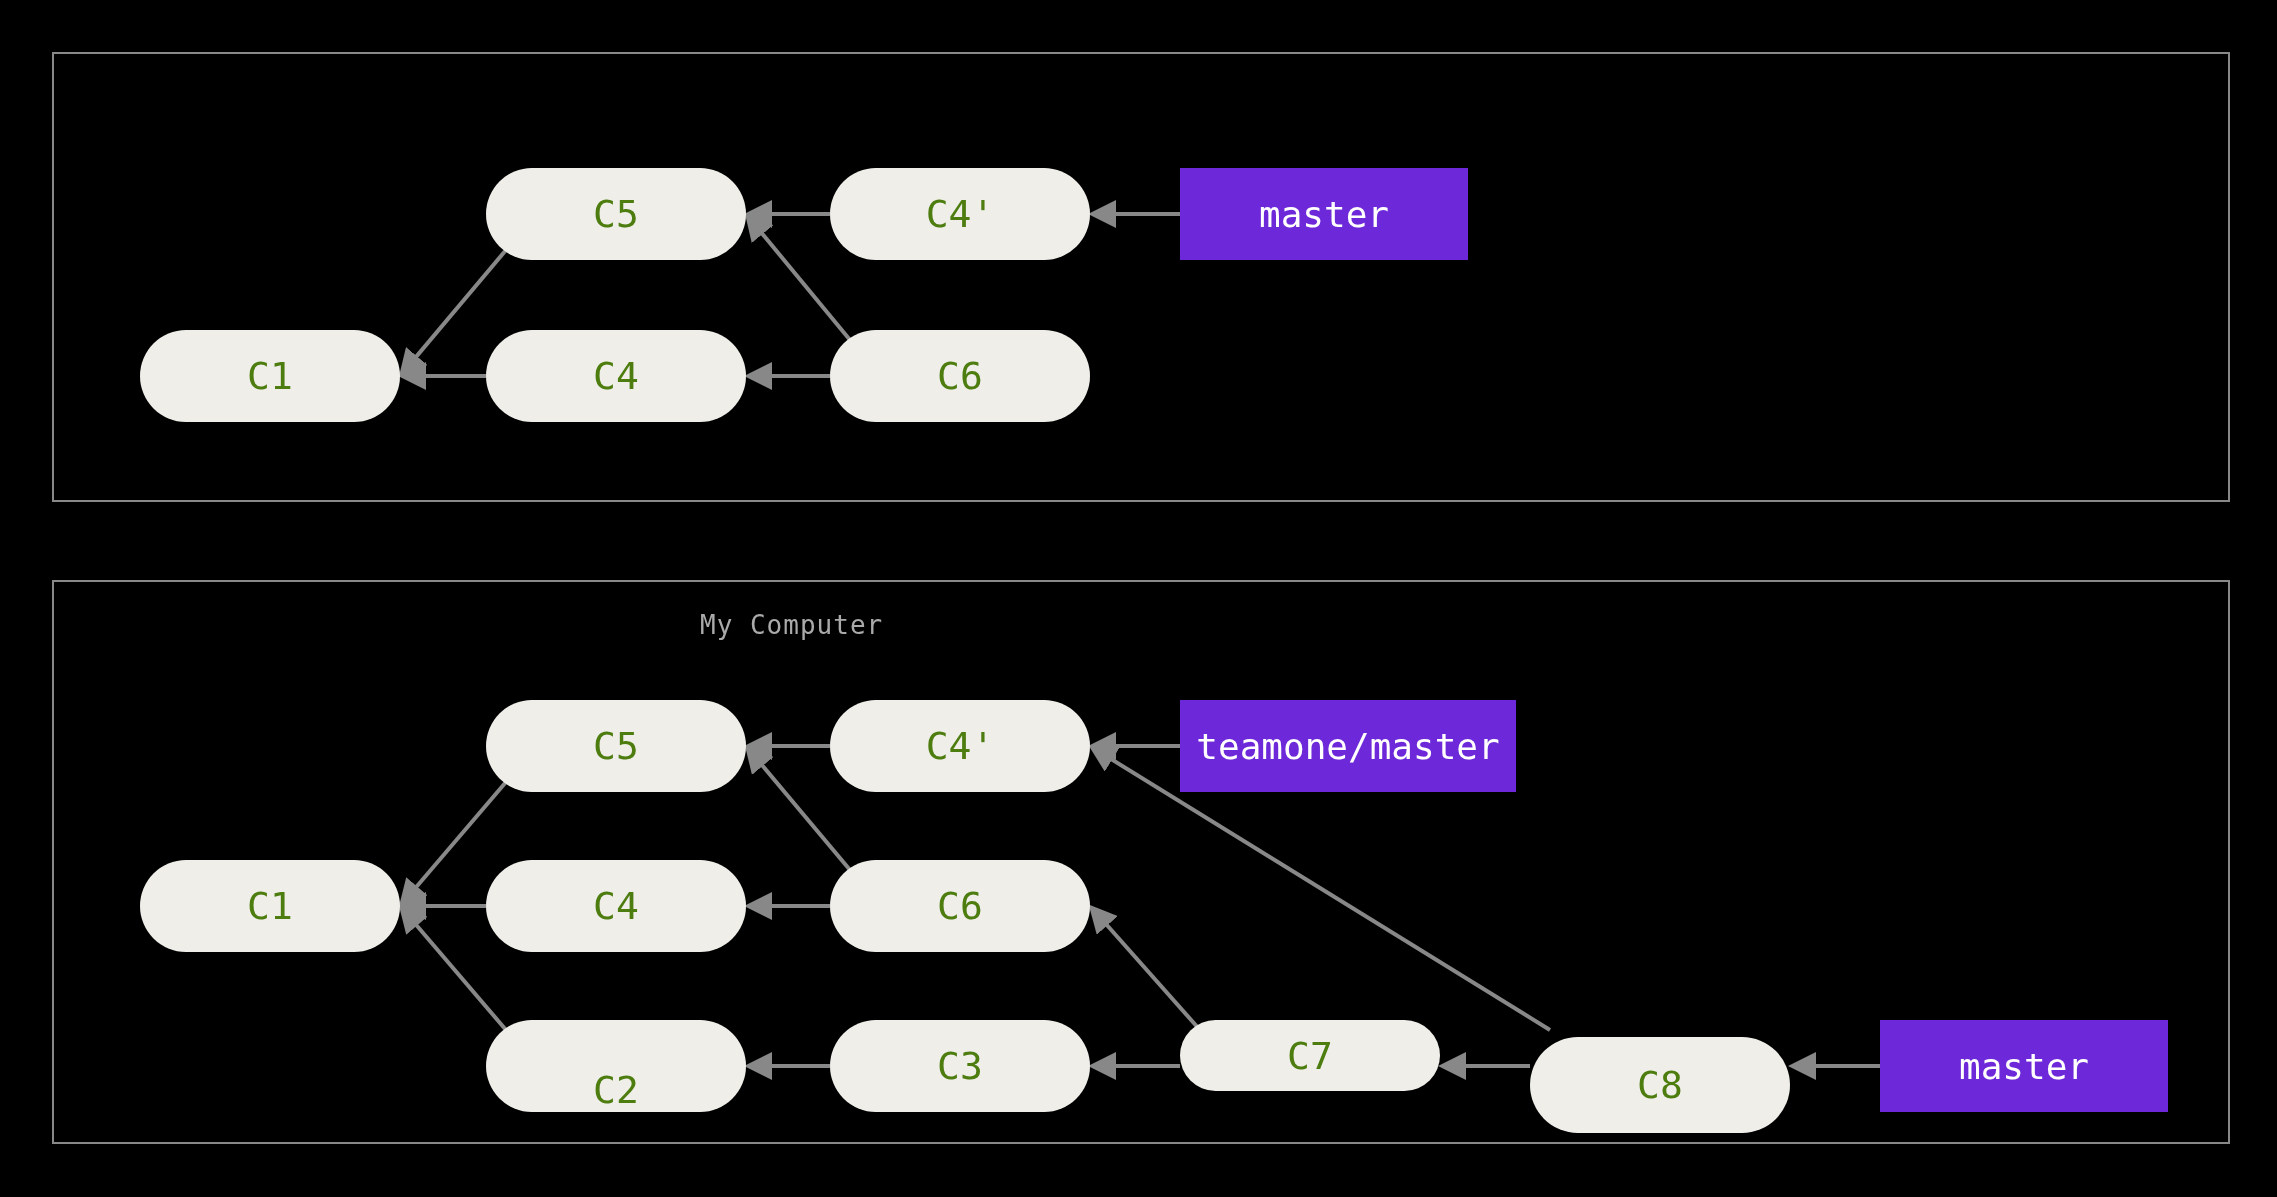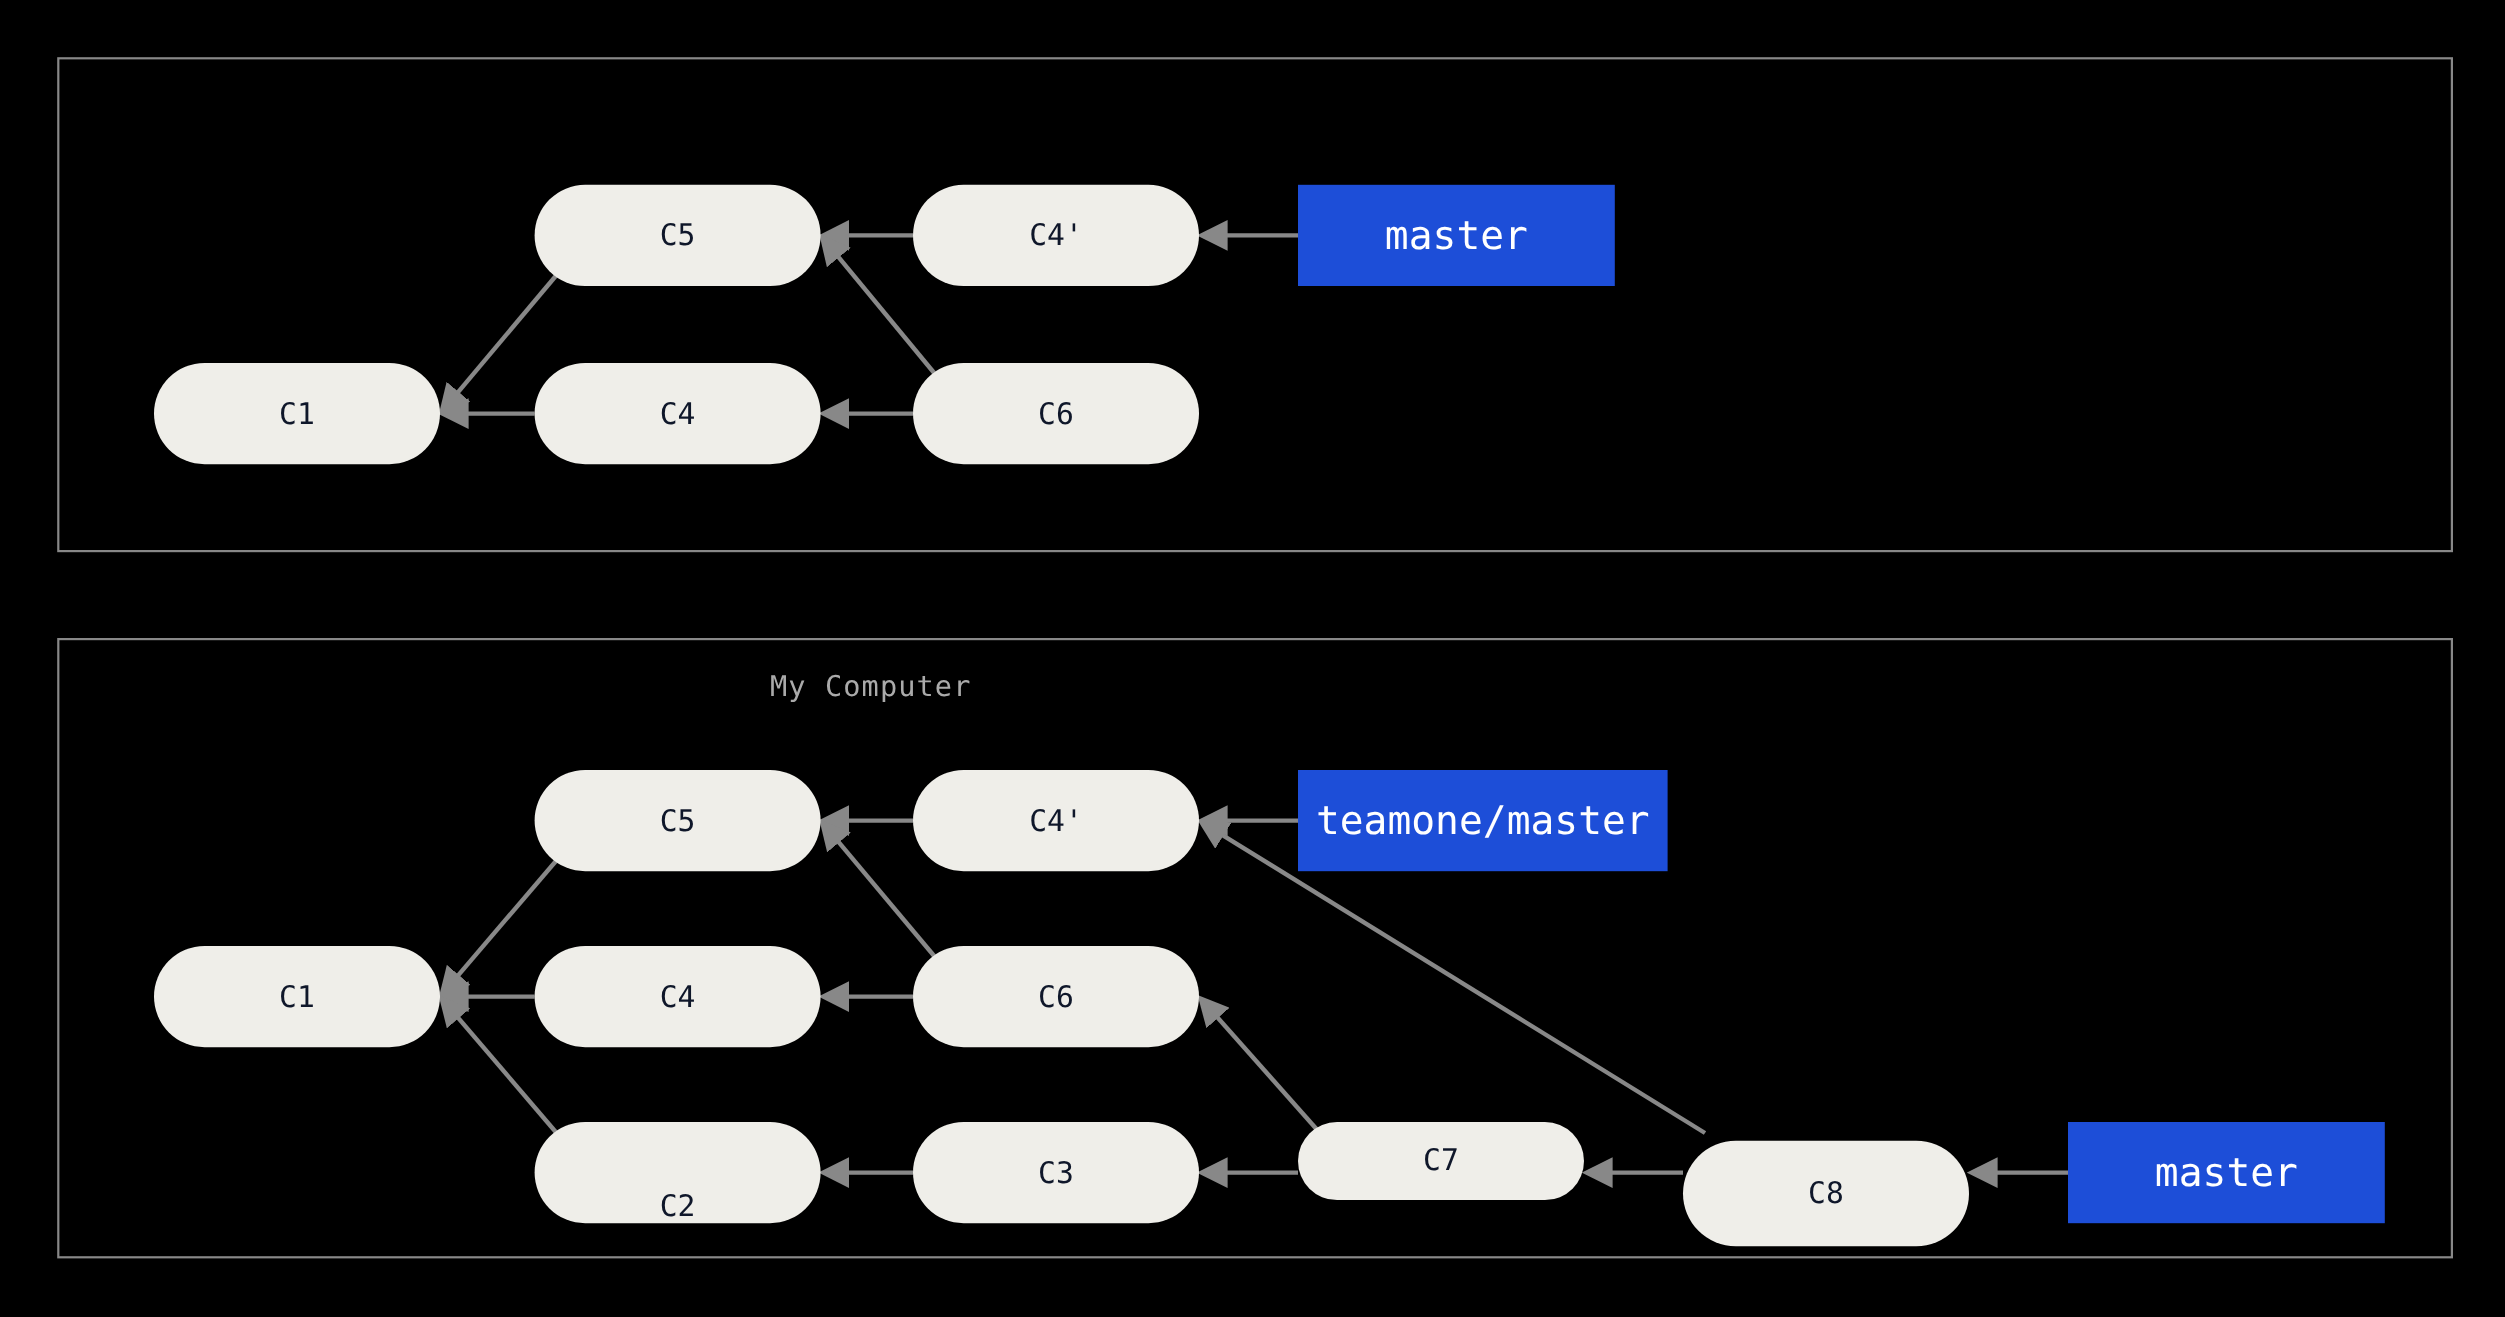--- a/index.html
+++ b/index.html
@@ -22,32 +22,32 @@
   .panel-title {
     position: absolute;
     color: #aaa;
     font-size: 26px;
     letter-spacing: 1px;
     white-space: nowrap;
   }
   .commit {
     position: absolute;
     background: #efeee9;
-    color: #0f172a;
+    color: #4d7c0f;
     border-radius: 48px;
     display: flex;
     align-items: center;
     justify-content: center;
-    font-size: 27px;
+    font-size: 38px;
     font-weight: 400;
     box-sizing: border-box;
   }
   .branch {
     position: absolute;
-    background: #1d4ed8;
+    background: #6d28d9;
     color: #fff;
     display: flex;
     align-items: center;
     justify-content: center;
     font-size: 36px;
     box-sizing: border-box;
   }
   svg.arrows {
     position: absolute;
     left: 0;

